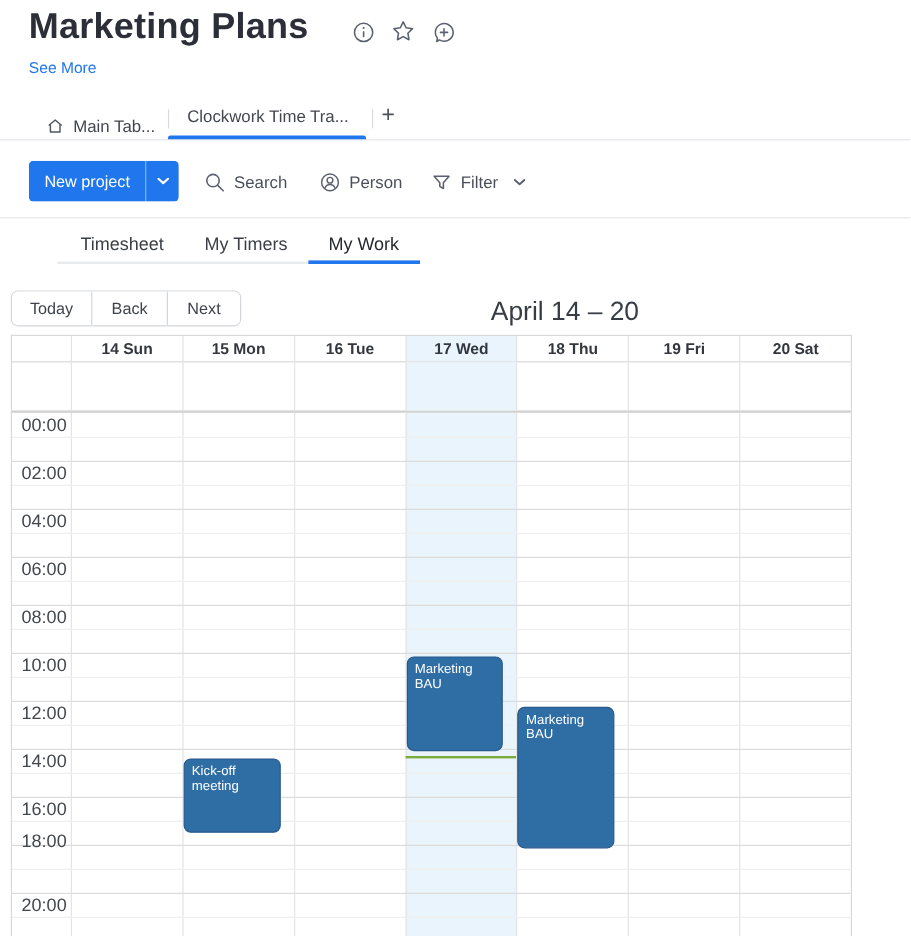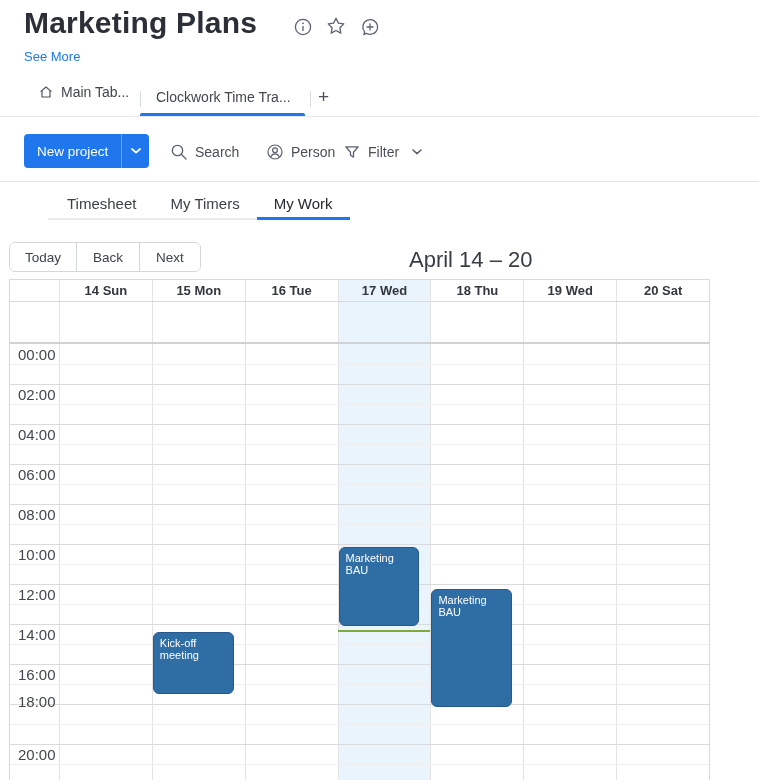--- a/index.html
+++ b/index.html
@@ -11,21 +11,21 @@
   .page-title{left:24px;top:6px;font-size:30px;font-weight:600;color:#2c2f38;letter-spacing:.2px;}
   .title-icon{width:20px;height:20px;color:#5b6170;cursor:pointer;}
   .title-icon svg{display:block;}
   .subtitle-row{left:24px;top:49px;display:flex;gap:10px;align-items:baseline;white-space:nowrap;}
   .subtitle{font-size:13px;color:#4d5563;}
   .see-more{font-size:13px;color:#1f76ed;cursor:pointer;}
 
   
   .tabbar-border{left:0;top:116px;width:759px;height:1px;background:#e4e7eb;}
   .board-tab{display:flex;align-items:center;gap:7px;font-size:14px;color:#42464e;cursor:pointer;white-space:nowrap;}
-  .tab-home{left:38px;top:84px;}
+  .tab-home{left:38px;top:97px;}
   .tab-active{left:156px;top:89px;}
   .tab-divider{width:1px;height:16px;background:#d8dbe0;top:91px;}
   .tab-add{left:318px;top:86px;font-size:19px;color:#4c515a;cursor:pointer;}
   .active-underline{left:140px;top:113px;width:165px;height:3px;background:#1f76ed;border-radius:2px 2px 0 0;}
   .home-icon{width:16px;height:16px;color:#50555f;}
 
   
   .new-project{left:24px;top:134px;height:34px;display:flex;border-radius:4px;overflow:hidden;cursor:pointer;}
   .np-main{background:var(--accent);color:#fff;font-size:13.5px;display:flex;align-items:center;padding:0 13px;}
   .np-caret{background:var(--accent);border-left:1px solid rgba(255,255,255,.35);width:27px;display:flex;align-items:center;justify-content:center;}
@@ -134,21 +134,21 @@
 <div class="abs tool-item" style="left:266px;">
   <span class="tool-icon">
     <svg viewBox="0 0 18 18" width="18" height="18" fill="none" stroke="currentColor" stroke-width="1.2">
       <circle cx="9" cy="9" r="7"></circle>
         <circle cx="9" cy="7.2" r="2.4"></circle>
         <path d="M4.8 13.8c.8-2 2.4-3 4.2-3s3.4 1 4.2 3" stroke-linecap="round"></path>
     </svg>
   </span>
   <span>Person</span>
 </div>
-<div class="abs tool-item" style="left:343px;">
+<div class="abs tool-item" style="left:359px;">
   <span class="tool-icon">
     <svg viewBox="0 0 18 18" width="18" height="18" fill="none" stroke="currentColor" stroke-width="1.3" stroke-linejoin="round">
       <path d="M2.8 3.8h12.4l-4.7 5.4v4.9l-3-1.8V9.2z"></path>
     </svg>
   </span>
   <span>Filter</span>
   <svg viewBox="0 0 10 6" width="10" height="6" fill="none" stroke="#5b6170" stroke-width="1.6" stroke-linecap="round" stroke-linejoin="round" style="margin-left:6px">
       <path d="M1 1l4 3.6L9 1"></path>
     </svg>
 </div>
@@ -168,21 +168,21 @@
 <div class="abs range-title">April 14 – 20</div>
 
 <div class="abs cal-table">
   <div class="cal-row cal-head" id="cal-head">
       <div class="gutter-cell"></div>
       <div class="day-cell">14 Sun</div>
       <div class="day-cell">15 Mon</div>
       <div class="day-cell">16 Tue</div>
       <div class="day-cell hl">17 Wed</div>
       <div class="day-cell">18 Thu</div>
-      <div class="day-cell">19 Wed</div>
+      <div class="day-cell">19 Fri</div>
       <div class="day-cell">20 Sat</div>
     </div>
   <div class="cal-row cal-allday" id="cal-allday">
       <div class="gutter-cell"></div>
       <div class="day-cell"></div>
       <div class="day-cell"></div>
       <div class="day-cell"></div>
       <div class="day-cell hl"></div>
       <div class="day-cell"></div>
       <div class="day-cell"></div>

